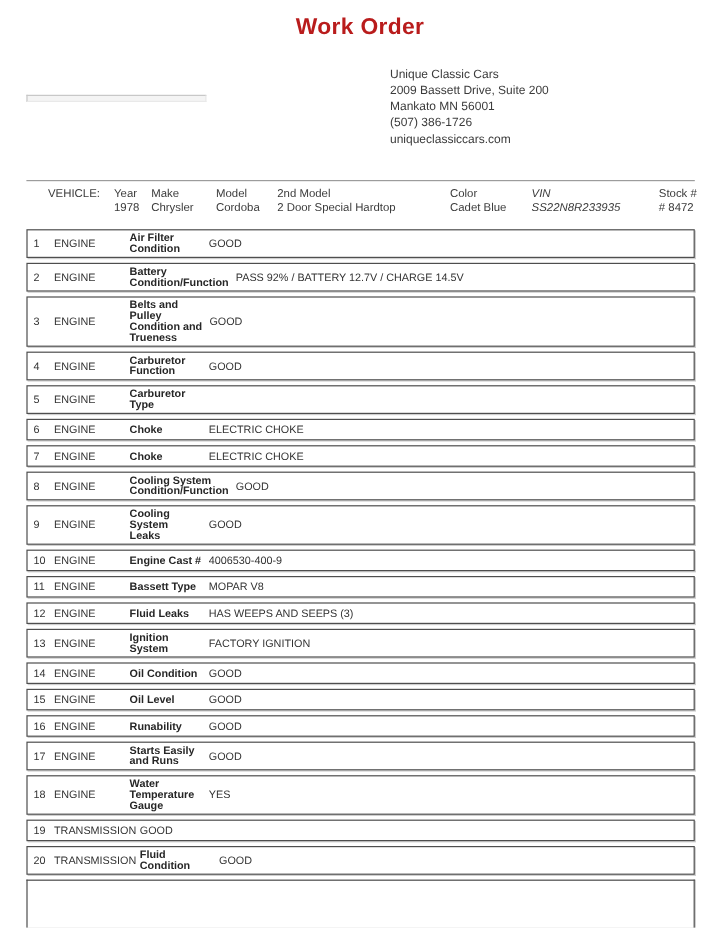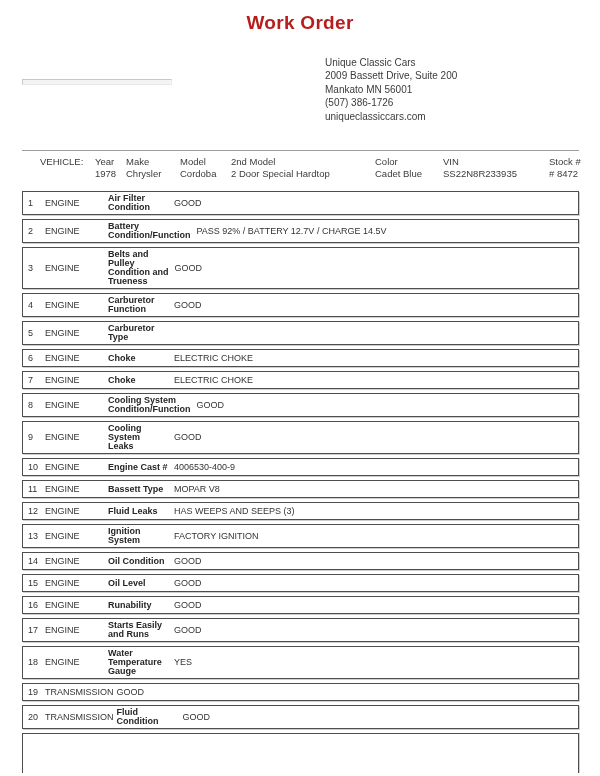--- a/index.html
+++ b/index.html
@@ -100,21 +100,21 @@
       <div>Cordoba</div>
     </div>
     <div class="vfield" style="left: 218px;">
       <div>2nd Model</div>
       <div>2 Door Special Hardtop</div>
     </div>
     <div class="vfield" style="left: 362px;">
       <div>Color</div>
       <div>Cadet Blue</div>
     </div>
-    <div class="vfield" style="left: 430px;">
+    <div class="vfield" style="left: 430px; font-style: italic;">
       <div>VIN</div>
       <div>SS22N8R233935</div>
     </div>
     <div class="vfield" style="left: 536px;">
       <div>Stock #</div>
       <div># 8472</div>
     </div>
   </div>
 
 <div class="inspection-table">

